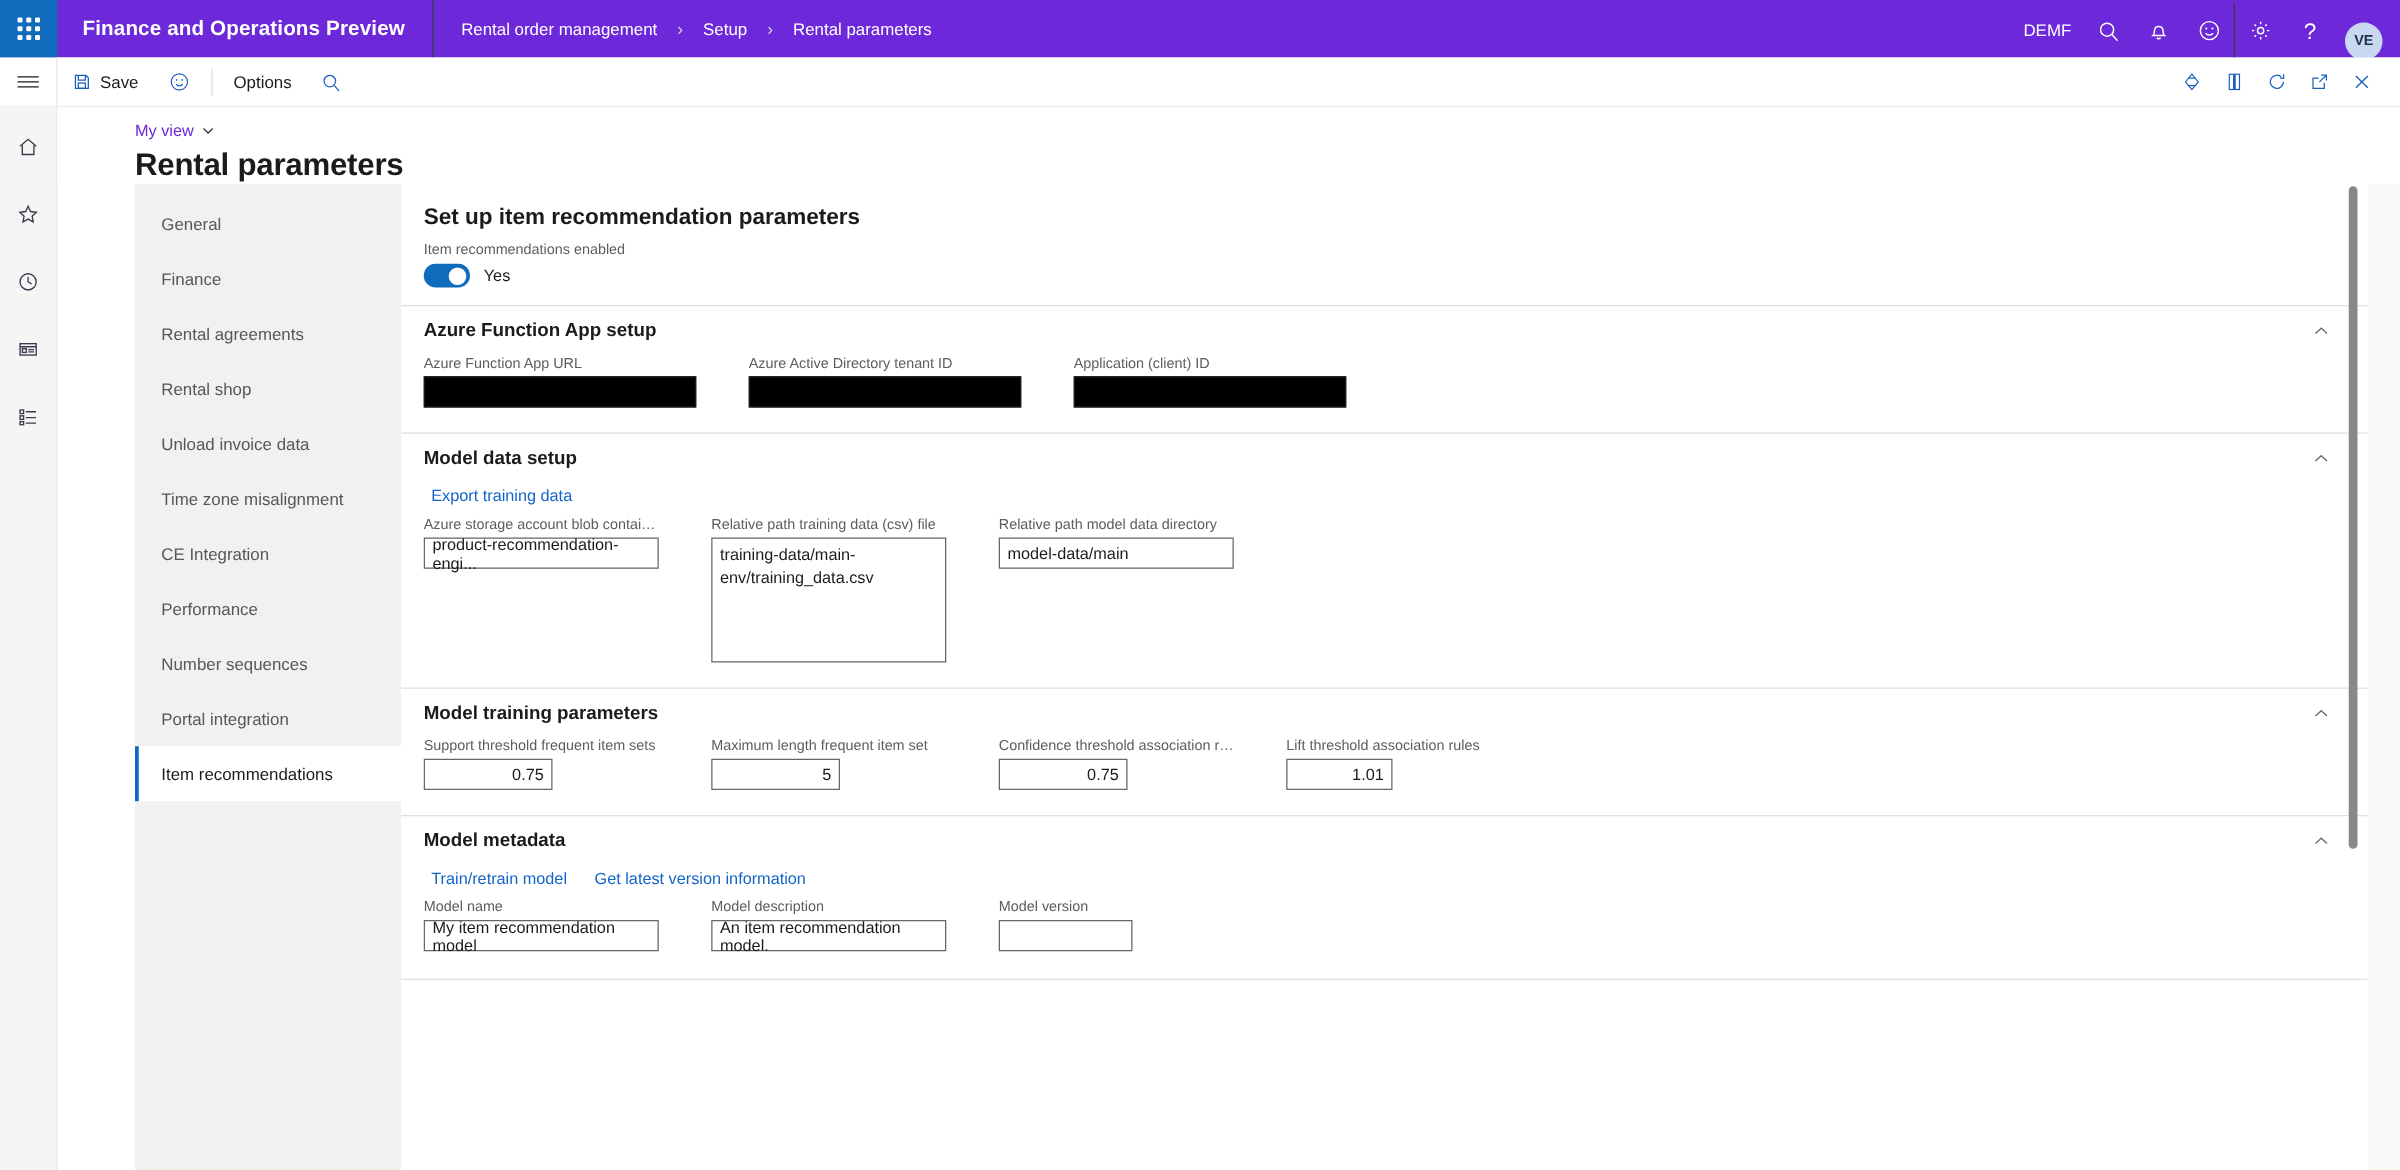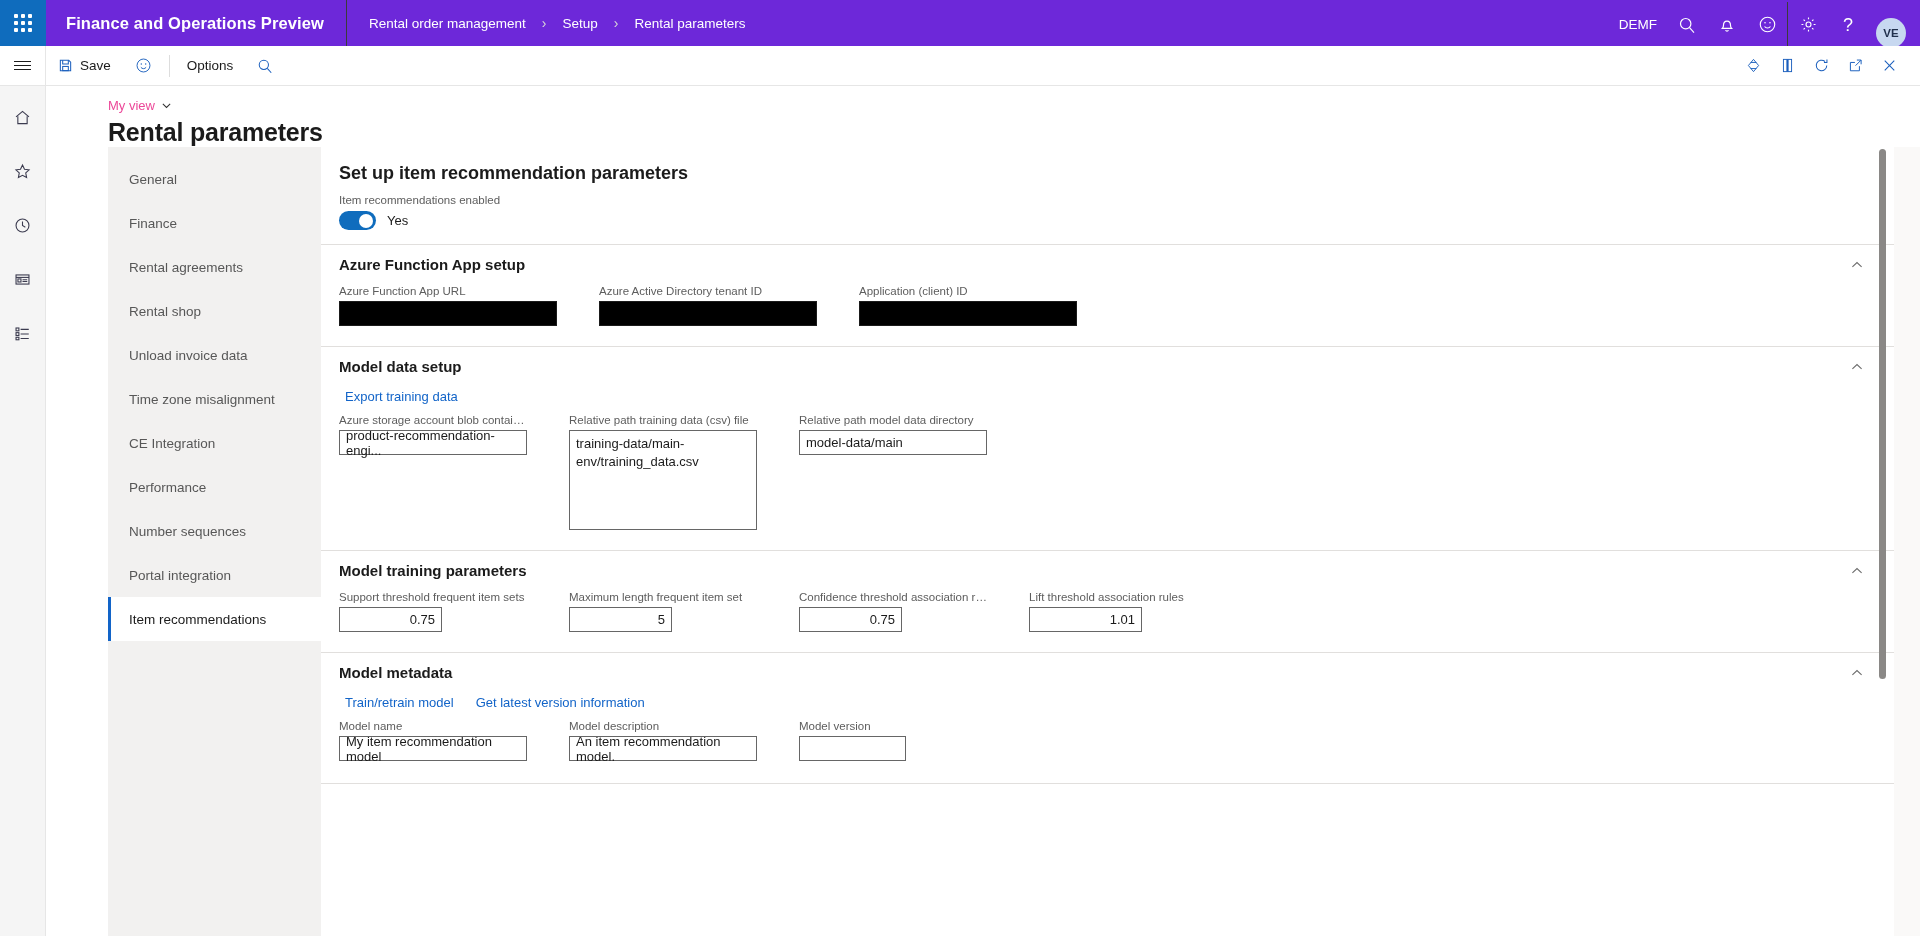--- a/index.html
+++ b/index.html
@@ -91,21 +91,21 @@
   .rail-icon {
     width: 34px; height: 34px; display: flex; align-items: center;
     justify-content: center; cursor: pointer; color: #333;
   }
 
   .content-area { flex: 1 1 auto; display: flex; flex-direction: column; min-width: 0; background:#fff; }
 
   .page-head { padding: 10px 0 0 62px; background:#fff; }
   .myview {
     display: inline-flex; align-items: center; gap: 6px;
-    font-size: 13px; color: #ec4899; cursor: pointer; text-align: center;
+    font-size: 13px; color: #6d28d9; cursor: pointer; text-align: center;
   }
   .page-title {
     font-size: 25px; font-weight: 600; color: #1b1b1b;
     margin-top: 4px; letter-spacing: -.2px;
   }
 
   .panes { flex: 1 1 auto; display: flex; min-height: 0; padding-left: 62px; }
 
   
   .tabrail {
@@ -479,21 +479,21 @@
             <div class="fld">
               <div class="field-label w188">Maximum length frequent item set</div>
               <div class="inp num" style="width:103px">5</div>
             </div>
             <div class="fld">
               <div class="field-label w188">Confidence threshold association rules</div>
               <div class="inp num" style="width:103px">0.75</div>
             </div>
             <div class="fld">
               <div class="field-label w188">Lift threshold association rules</div>
-              <div class="inp num" style="width:113px">1.01</div>
+              <div class="inp num" style="width:85px">1.01</div>
             </div>
           </div>
 
           <div class="group-head">
             <div class="group-title">Model metadata</div>
             <div class="chev">
               <svg width="14" height="14" viewBox="0 0 14 14" fill="none" stroke="#6b6b6b" stroke-width="1.1">
                   <path d="M2.4 8.8 7 4.6l4.6 4.2"></path>
                 </svg>
             </div>

